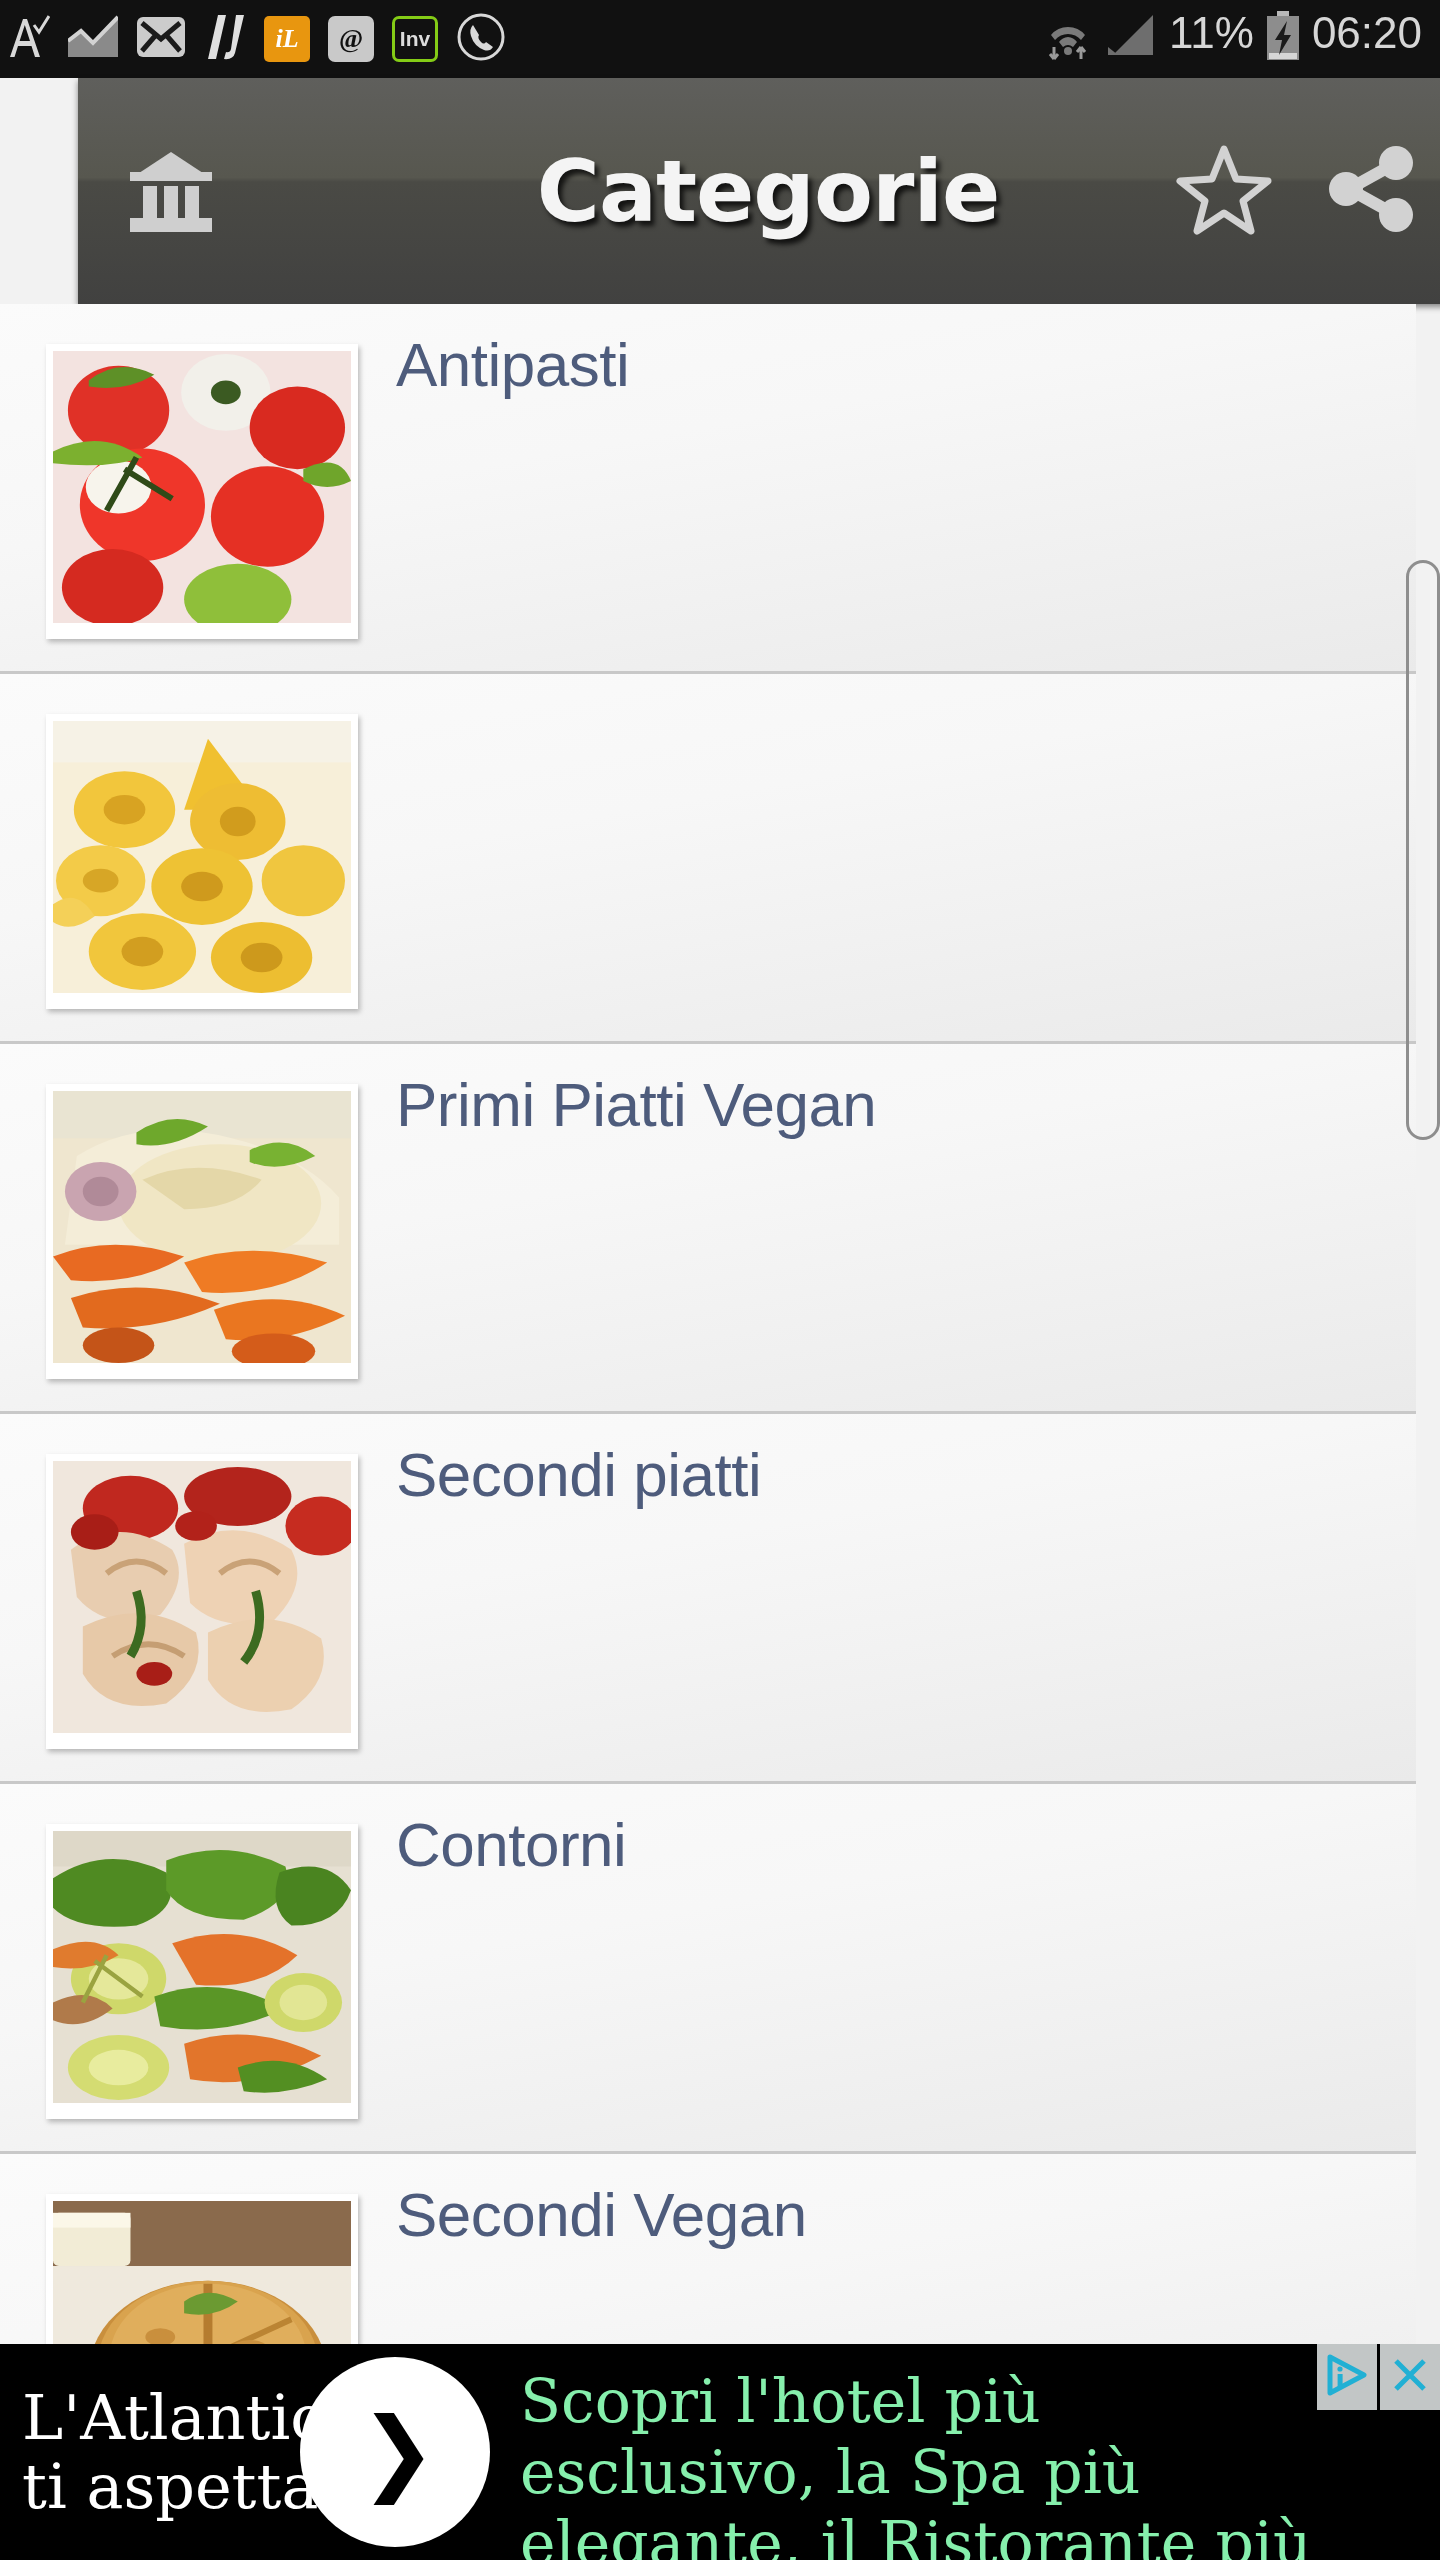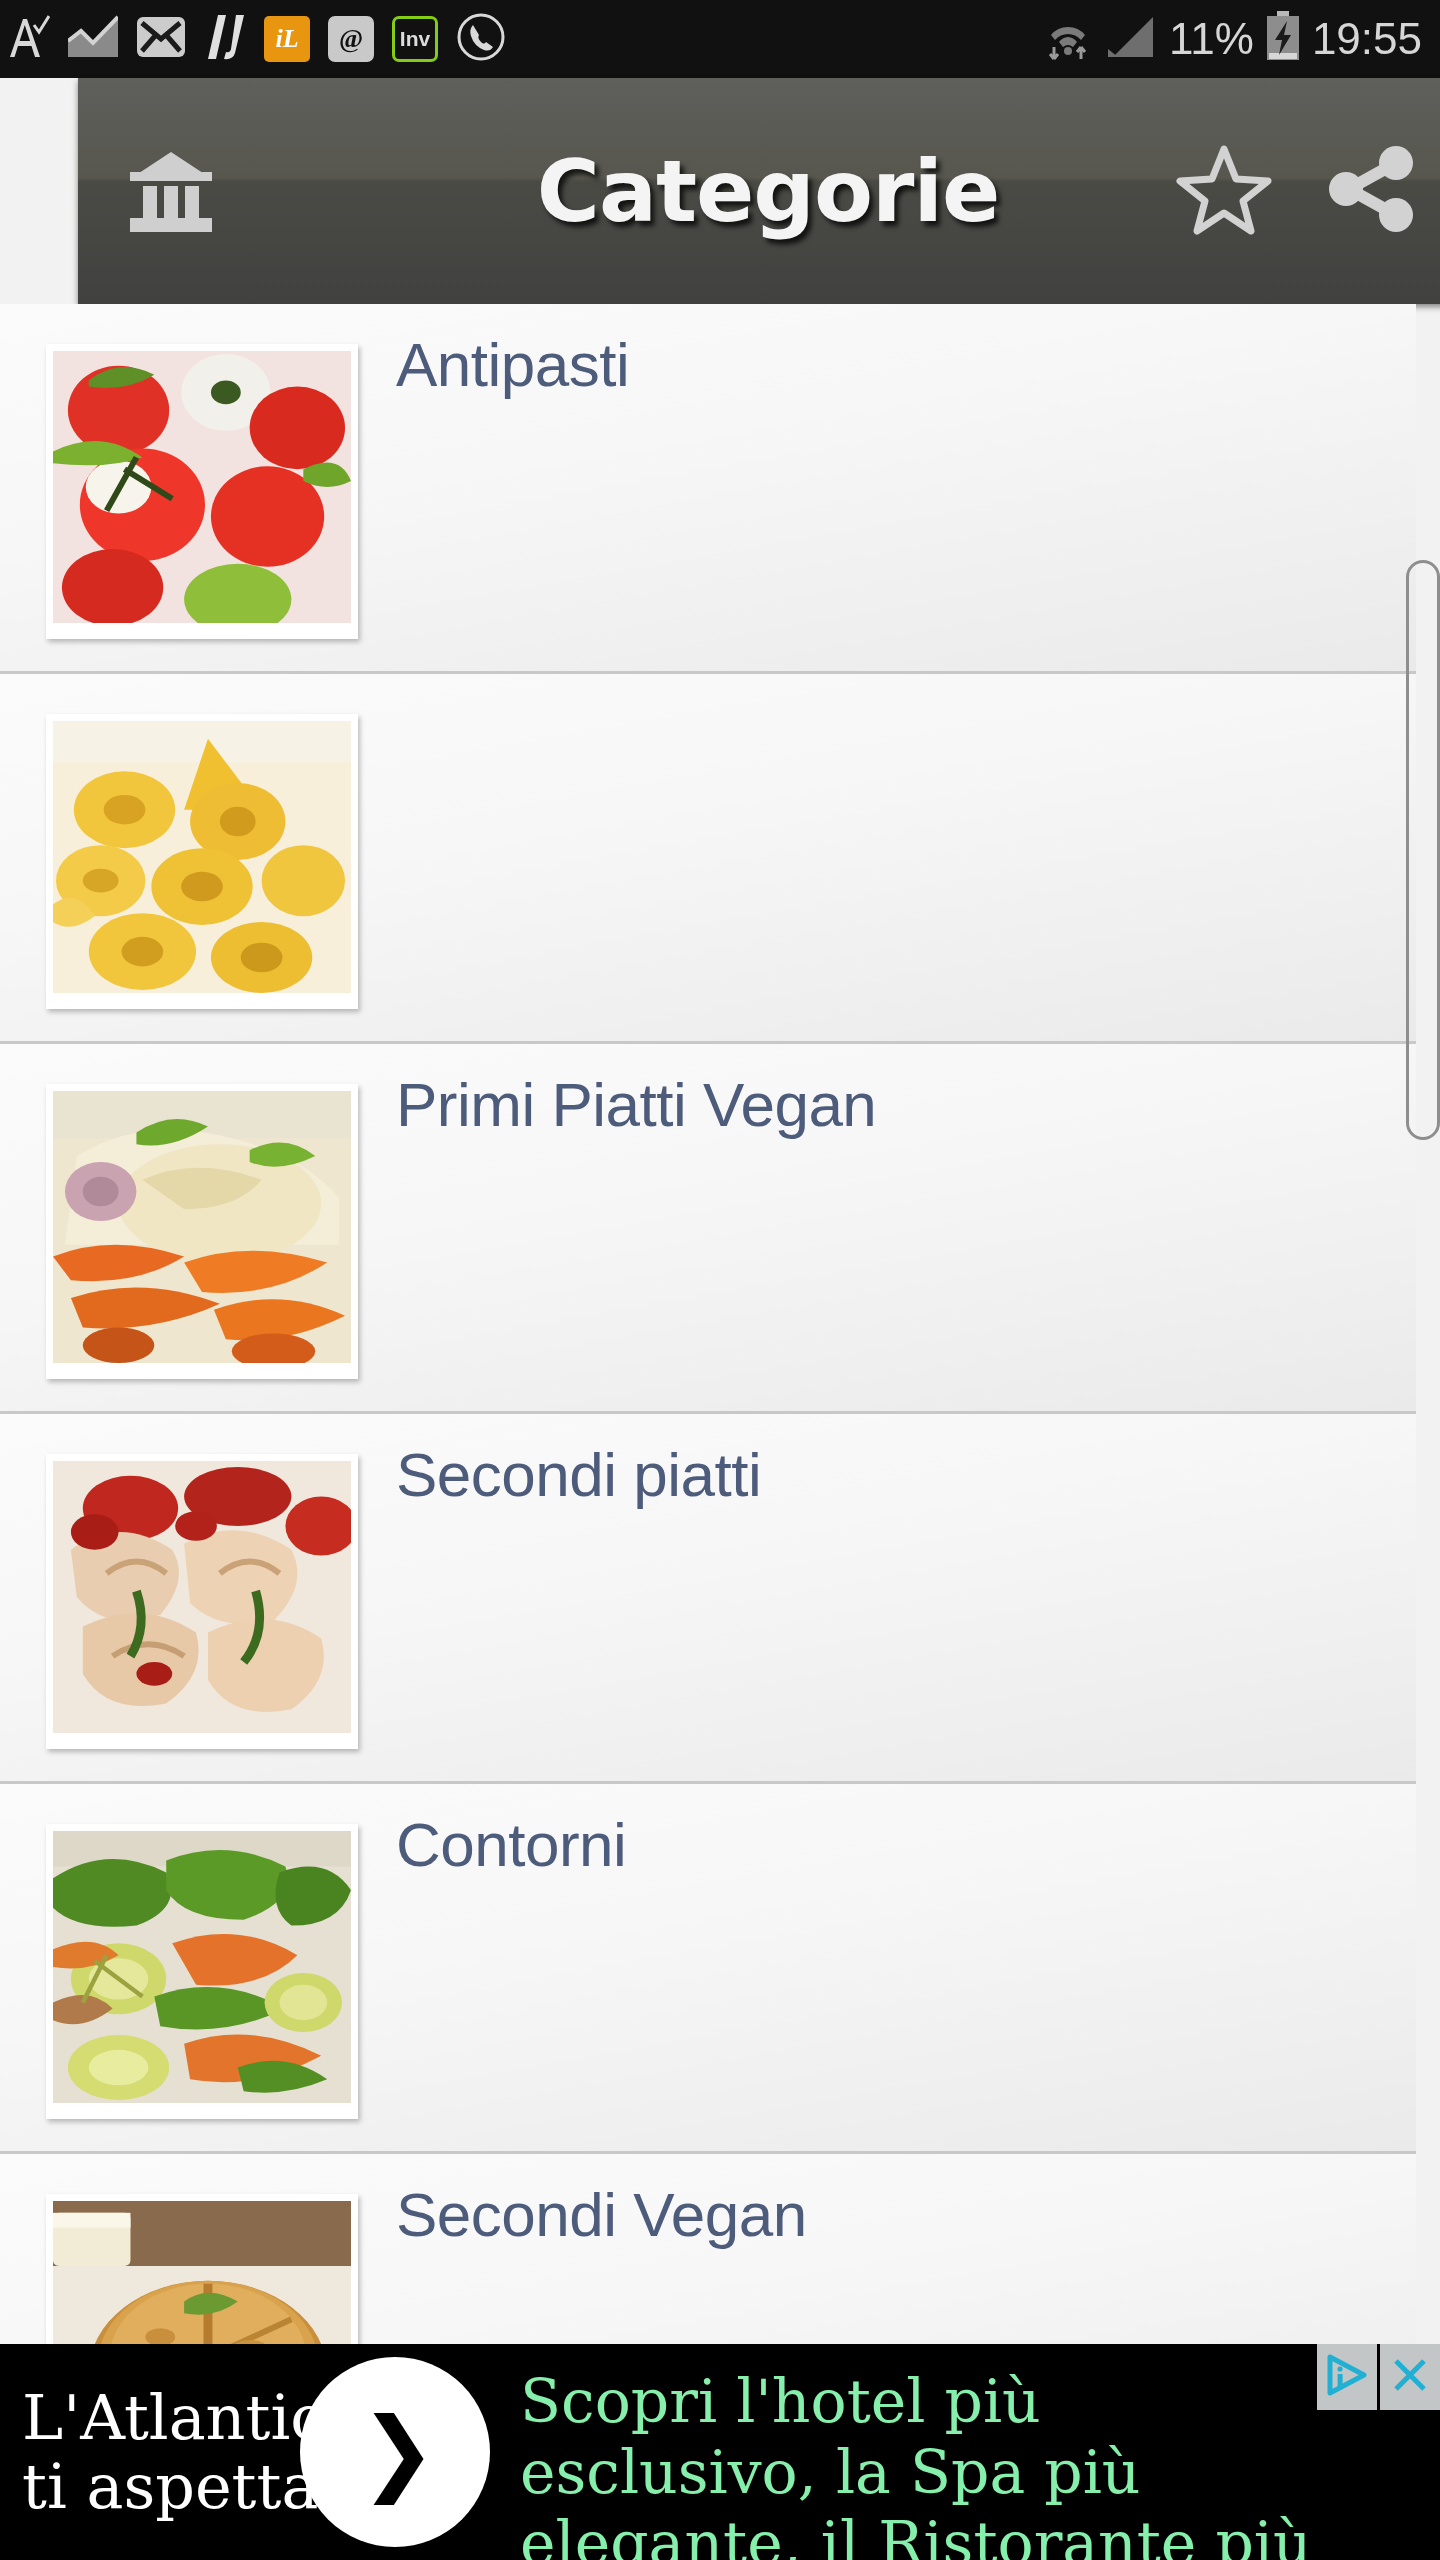--- a/index.html
+++ b/index.html
@@ -11,21 +11,21 @@
   }
 
   
   .statusbar{
     position:absolute; left:0; top:0; width:1440px; height:78px;
     background:#111111;
     display:flex; align-items:center; justify-content:space-between;
     padding:0 18px 0 6px;
   }
   .sb-left{ display:flex; align-items:center; gap:18px; }
-  .sb-right{ display:flex; align-items:center; gap:11px; }
+  .sb-right{ display:flex; align-items:flex-start; gap:11px; }
   .sb-ico{ display:block; }
   .sb-badge{
     width:46px;height:46px;border-radius:7px;background:#c9c9c9;color:#111;
     display:flex;align-items:center;justify-content:center;
     font-size:26px;font-weight:bold;font-family:"Liberation Serif", serif;
   }
   .sb-badge.orange{ background:#e8960f; color:#fff; font-style:italic; border-radius:5px;}
   .sb-badge.outline{ background:transparent;border:3px solid #84cc16;color:#dcdcdc;font-size:21px;font-family:"Liberation Sans",sans-serif;}
   .sb-text{
     color:#d6d6d6; font-size:44px; font-weight:400; letter-spacing:0px;
@@ -193,21 +193,21 @@
 
     <span class="sb-ico">
       <svg width="36" height="52" viewBox="0 0 36 52">
         <rect x="12" y="0" width="12" height="5" fill="#b8b8b8"></rect>
         <rect x="2" y="5" width="32" height="44" fill="#8d8d8d"></rect>
         <rect x="4" y="42" width="28" height="6" fill="#d6d6d6"></rect>
         <path d="M22 10 L10 29 L17 29 L14 44 L26 24 L19 24 Z" fill="#1b1b1b"></path>
       </svg>
     </span>
 
-    <span class="sb-text">19:55</span>
+    <span class="sb-text">06:20</span>
   </div>
 </div>
 
 <div class="appbar">
 
   <div class="appbar-left">
     <span>
       <svg width="90" height="90" viewBox="0 0 90 90">
         <path d="M45 8 L86 35 L4 35 Z" fill="#cfcfcf"></path>
         <rect x="4" y="28" width="82" height="9" fill="#cfcfcf"></rect>

